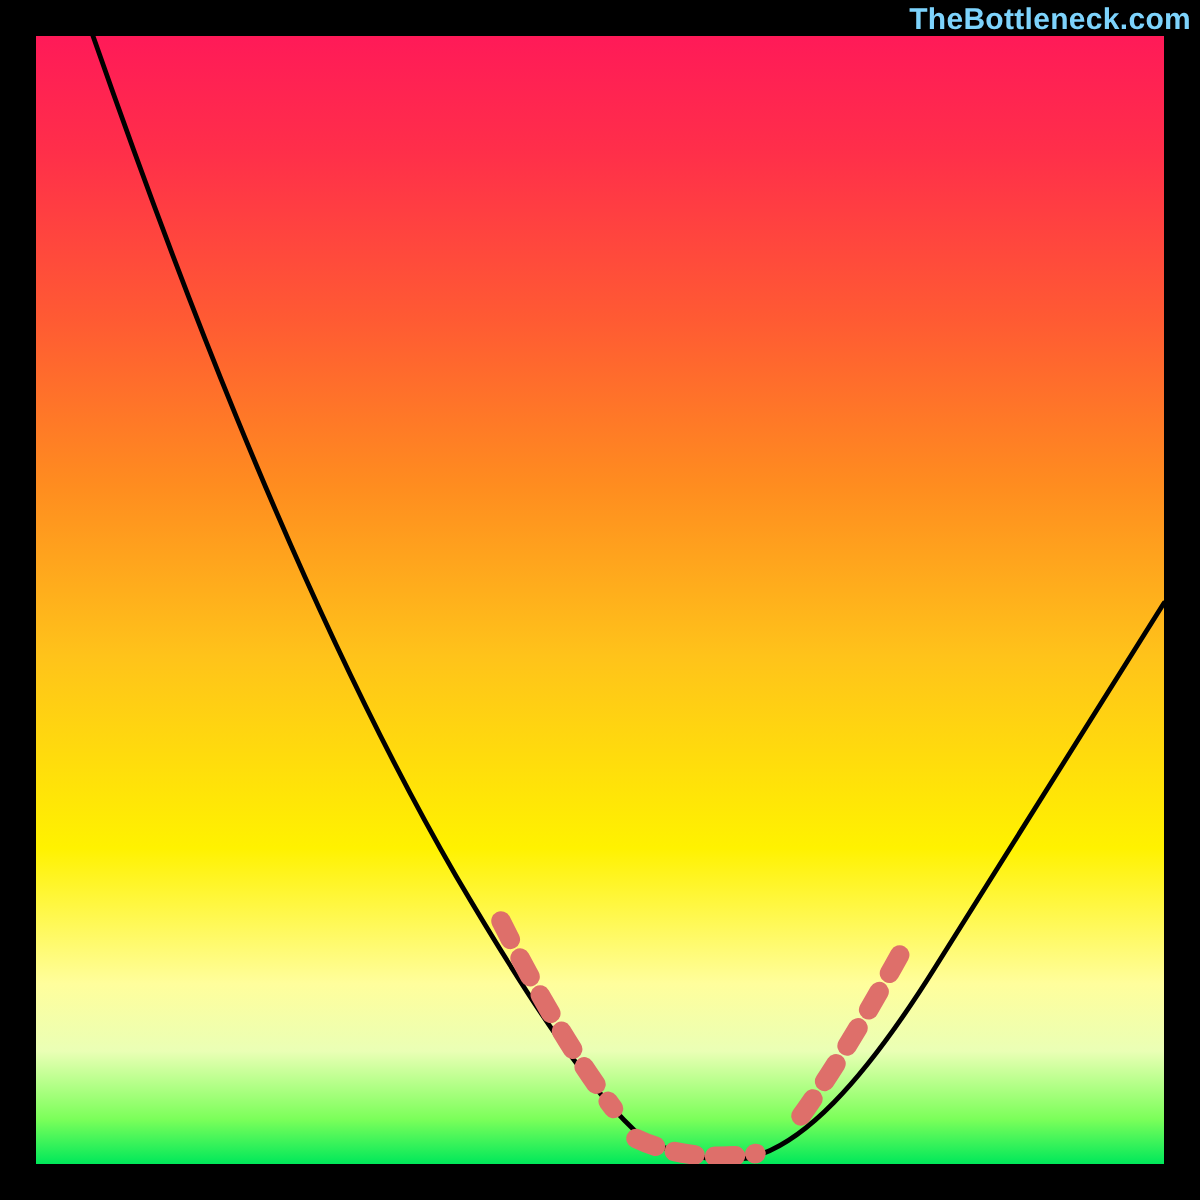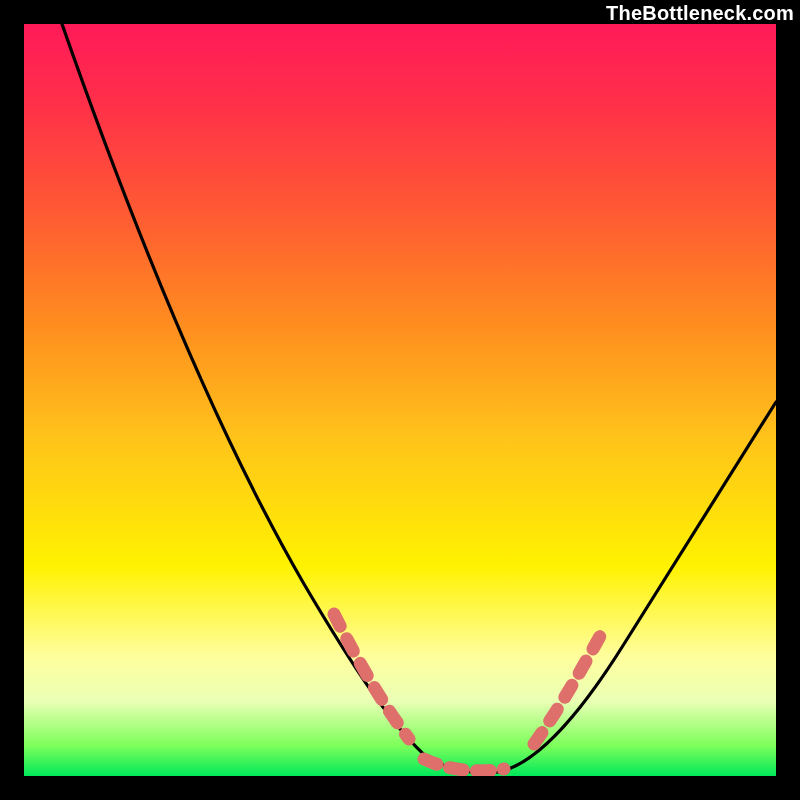--- a/index.html
+++ b/index.html
@@ -38,21 +38,21 @@
       #00e85a 100%
     );
   }
   .watermark {
     position: absolute;
     top: 2px;
     right: 6px;
     font-family: Arial, Helvetica, sans-serif;
     font-size: 20px;
     font-weight: 600;
-    color: #ffffff;
+    color: #7dd3fc;
     letter-spacing: 0.2px;
     user-select: none;
   }
   svg.curve {
     position: absolute;
     left: 0;
     top: 0;
     width: 752px;
     height: 752px;
   }

